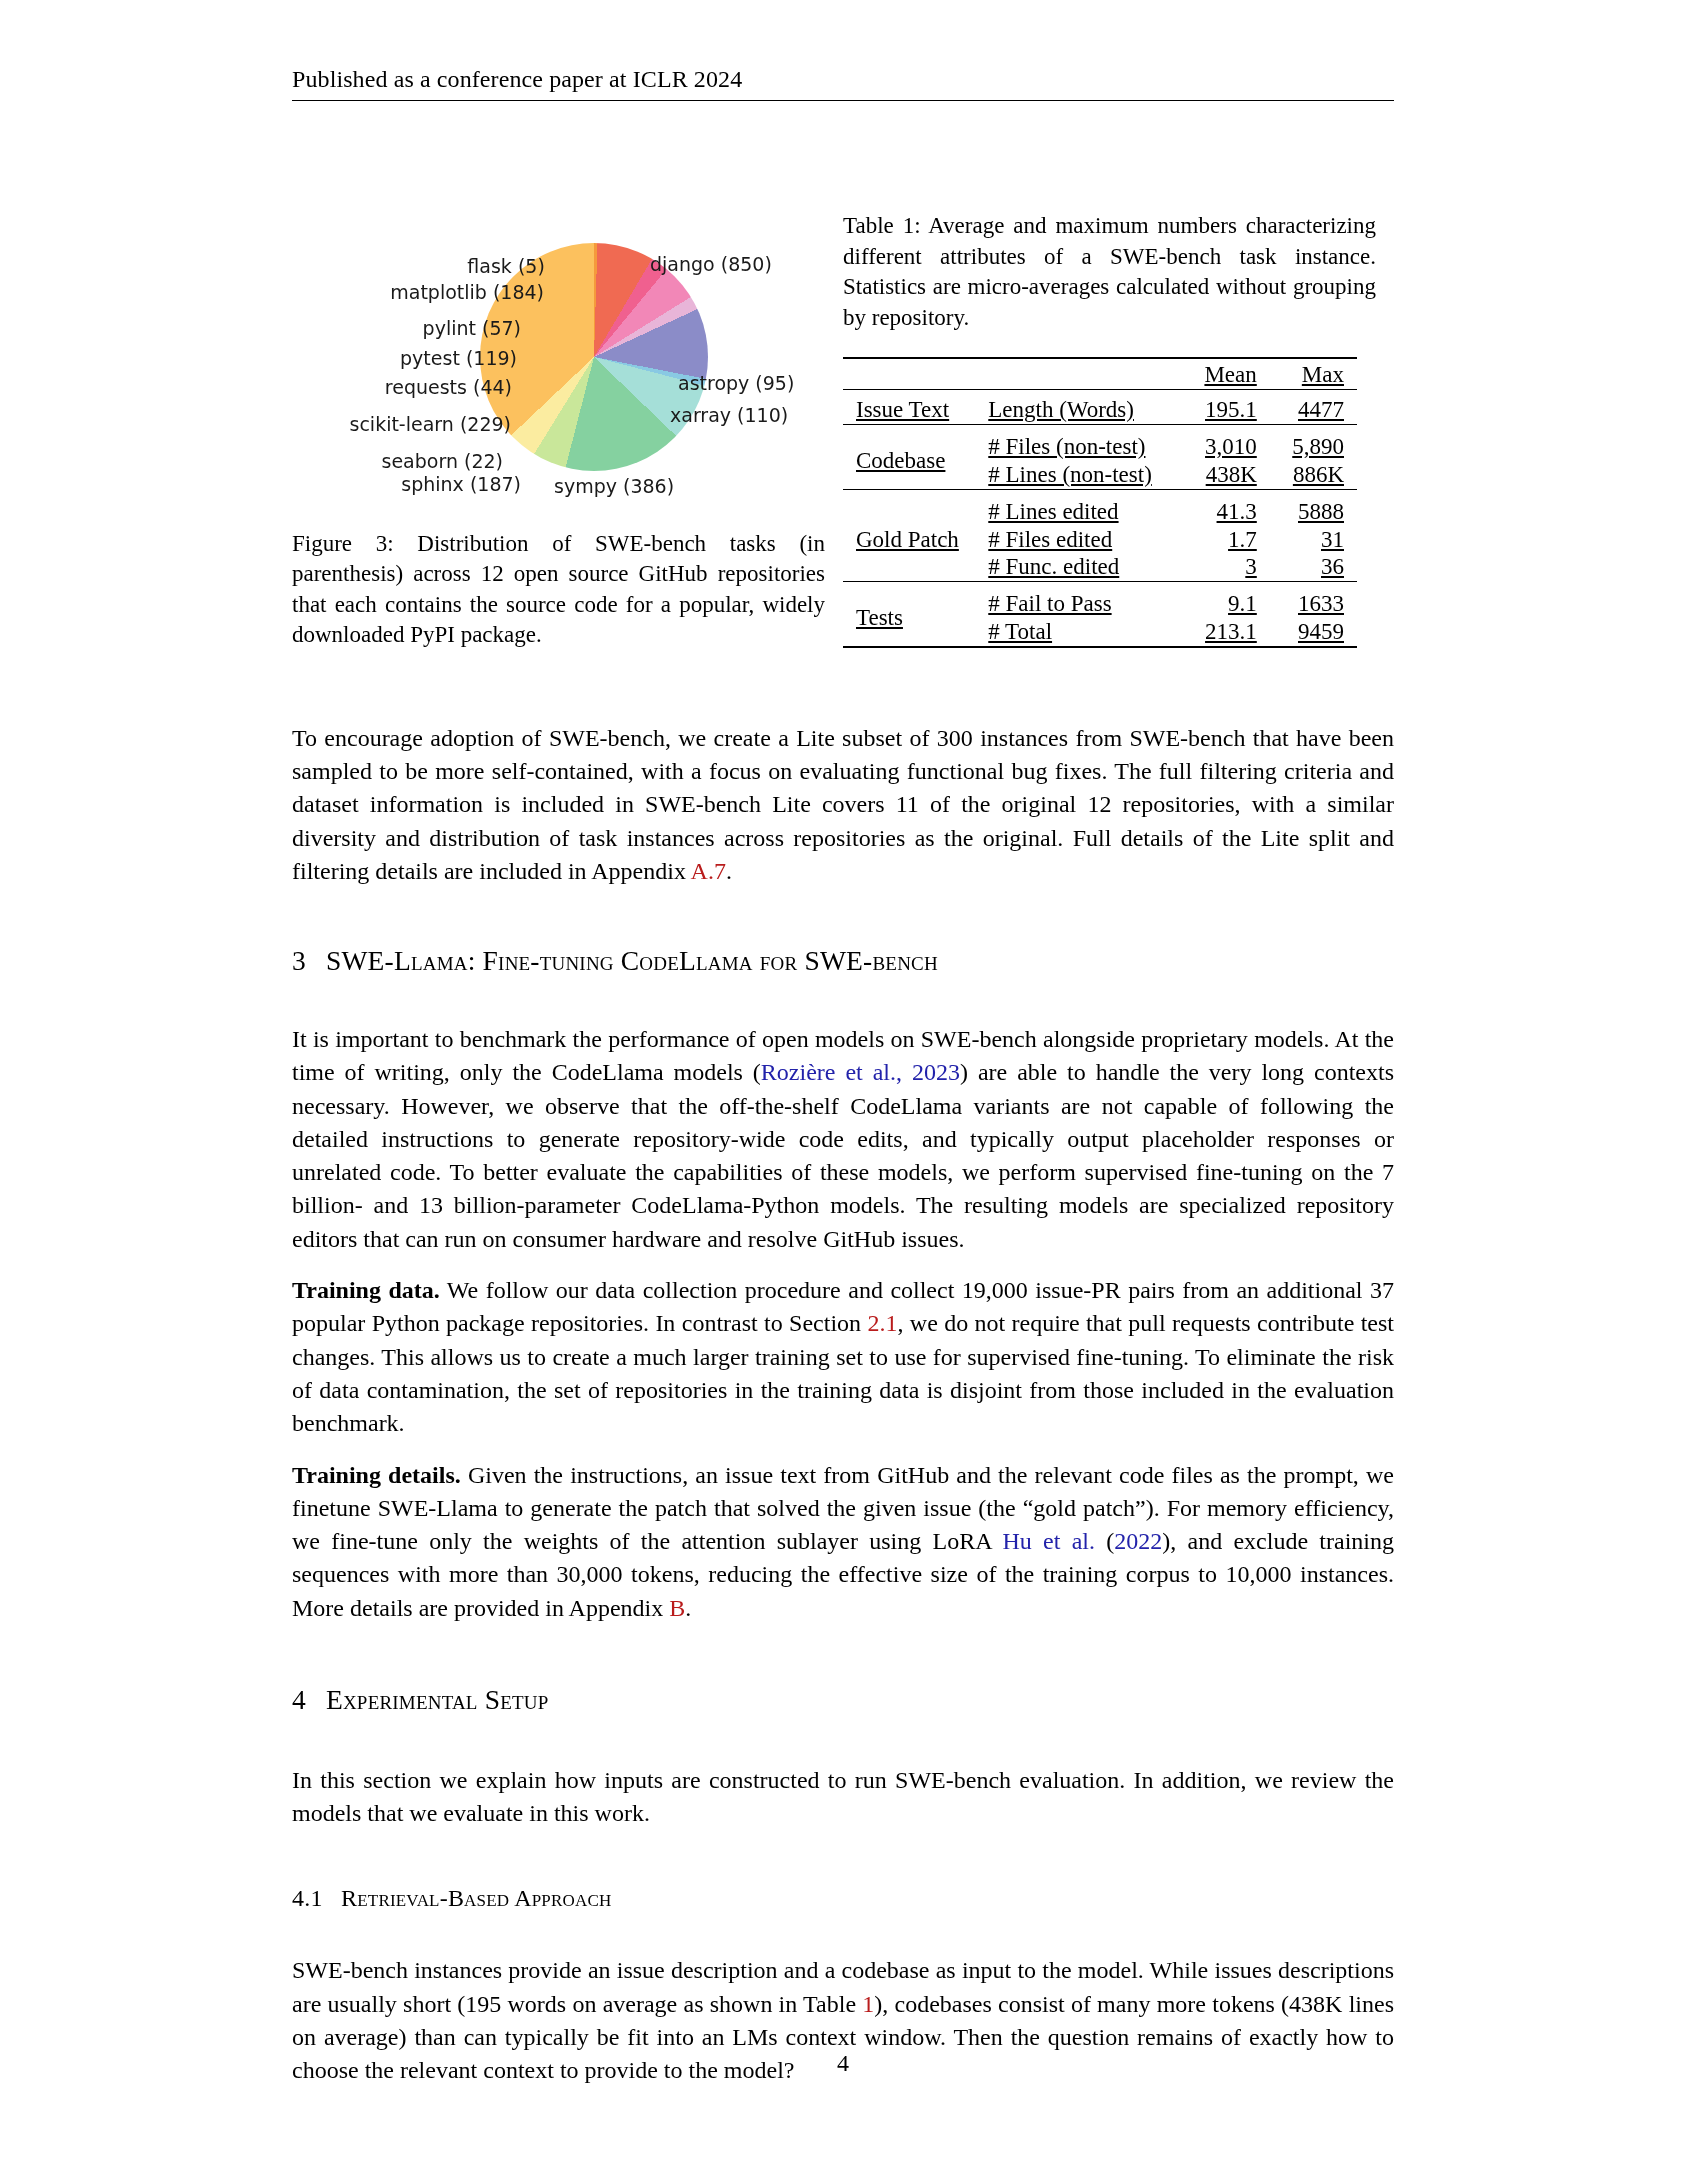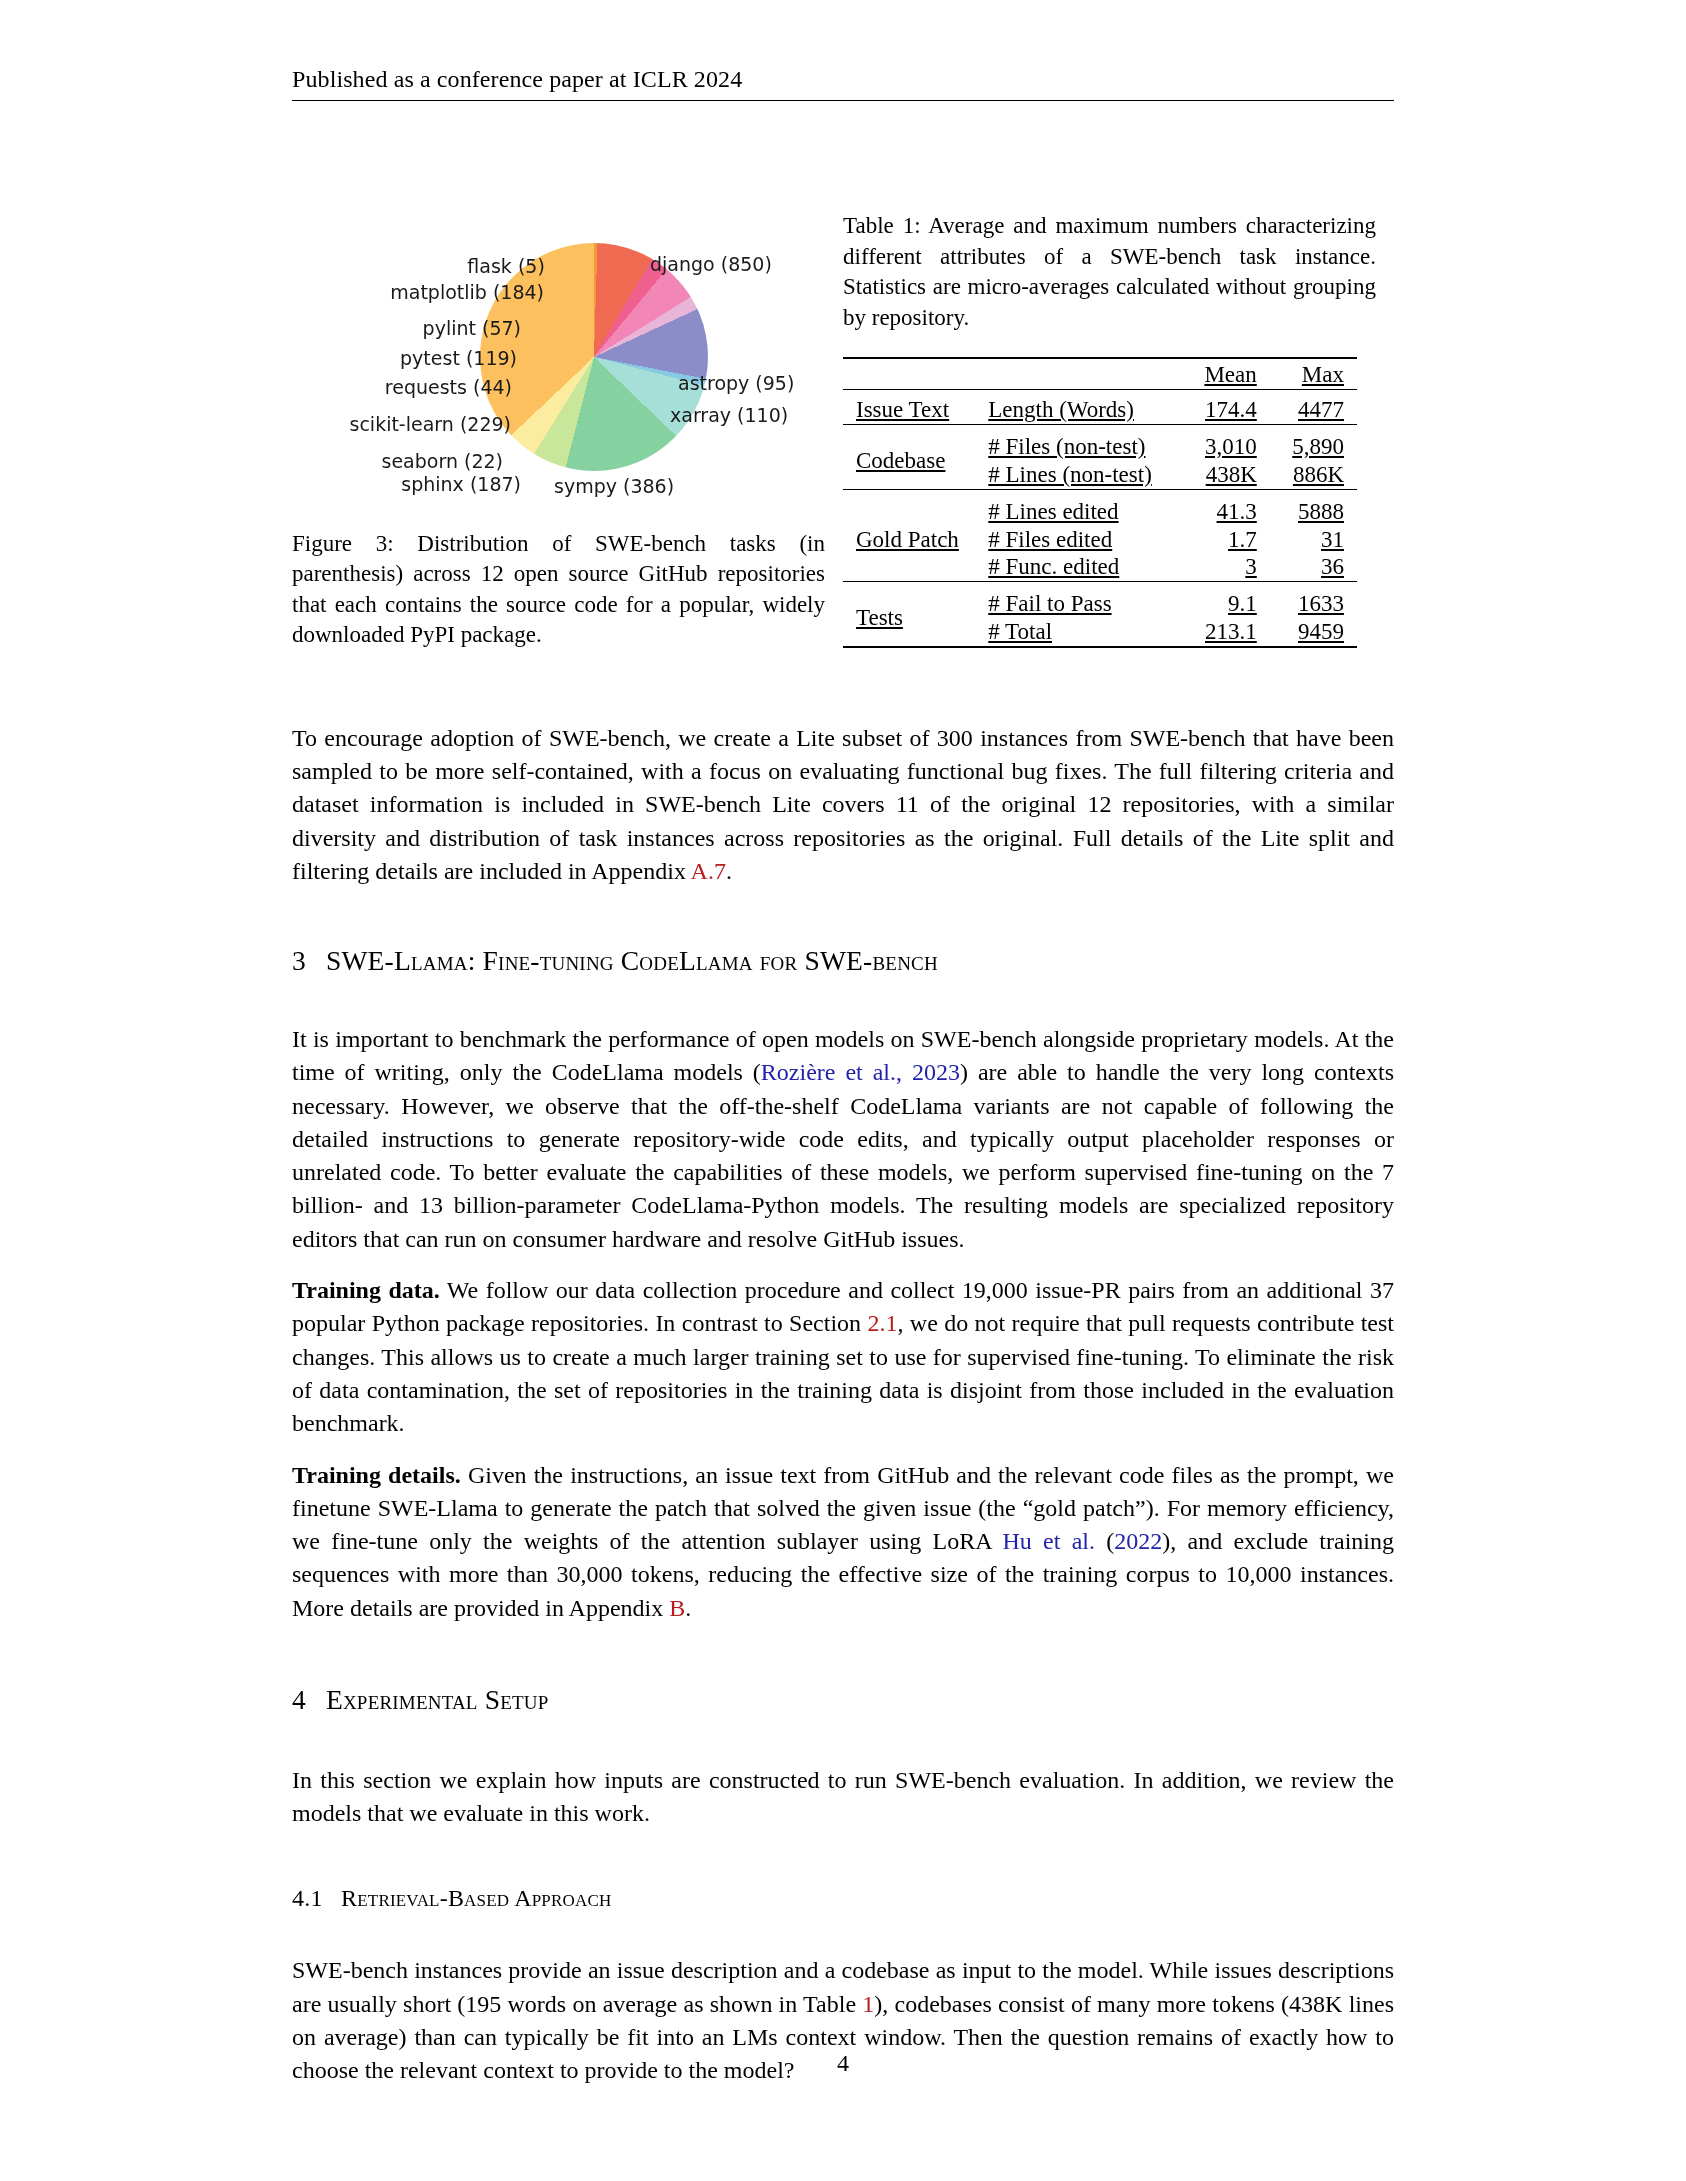--- a/index.html
+++ b/index.html
@@ -234,21 +234,21 @@
             <td class="col-num2 hdr-cell2">Max</td>
           </tr>
 
           <tr class="rule-mid">
               <td colspan="4" style="height:4.6px"></td>
             </tr>
 
           <tr>
             <td class="col-grp">Issue Text</td>
             <td class="col-attr">Length (Words)</td>
-            <td class="col-num">174.4</td>
+            <td class="col-num">195.1</td>
             <td class="col-num2">4477</td>
           </tr>
 
           <tr class="rule-mid">
               <td colspan="4" style="height:6.4px"></td>
             </tr>
 
           <tr>
             <td class="col-grp" rowspan="2">Codebase</td>
             <td class="col-attr"># Files (non-test)</td>

